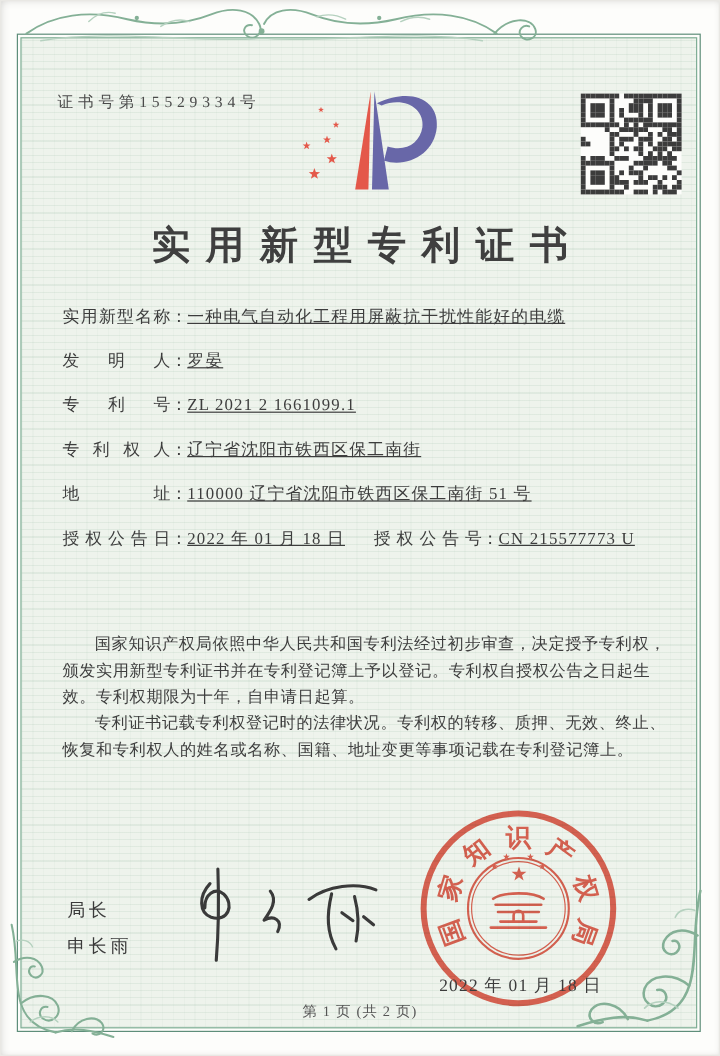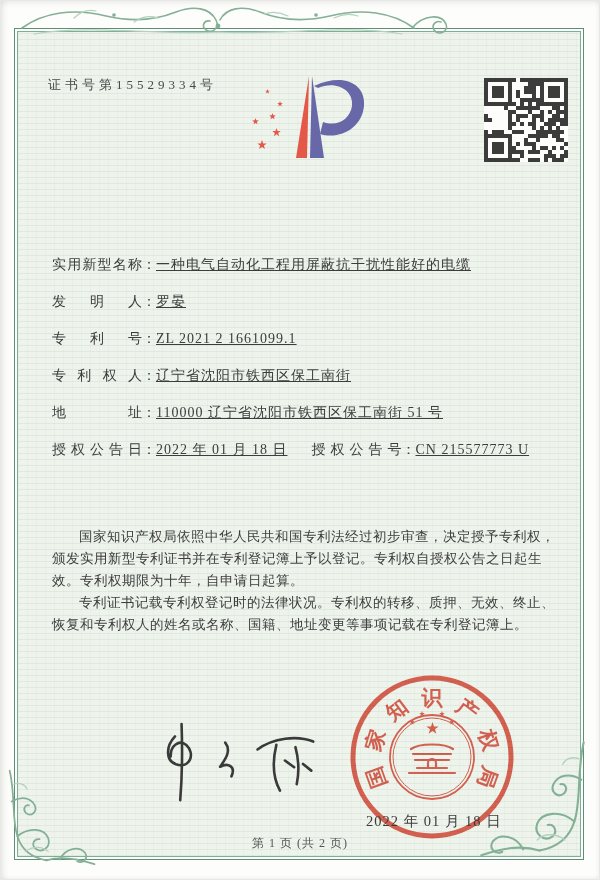--- a/index.html
+++ b/index.html
@@ -354,20 +354,21 @@
       <i style="left:32px;top:80px"></i>
       <i style="left:44px;top:80px"></i>
       <i style="left:48px;top:80px"></i>
       <i style="left:52px;top:80px"></i>
       <i style="left:60px;top:80px"></i>
       <i style="left:68px;top:80px"></i>
       <i style="left:72px;top:80px"></i>
       <i style="left:76px;top:80px"></i>
     </div>
 
+  <div class="title">实用新型专利证书</div>
 
   <div class="fields">
     <div class="frow">
       <span class="flabel">实用新型名称</span><span class="fcolon">：</span><span class="fvalue">一种电气自动化工程用屏蔽抗干扰性能好的电缆</span>
     </div>
     <div class="frow">
       <span class="flabel">发明人</span><span class="fcolon">：</span><span class="fvalue">罗晏</span>
     </div>
     <div class="frow">
       <span class="flabel">专利号</span><span class="fcolon">：</span><span class="fvalue">ZL 2021 2 1661099.1</span>
@@ -381,20 +382,24 @@
     <div class="frow">
       <span class="flabel">授权公告日</span><span class="fcolon">：</span><span class="fvalue">2022 年 01 月 18 日</span><span class="grant-second"><span class="flabel">授权公告号</span><span class="fcolon">：</span><span class="fvalue">CN 215577773 U</span></span>
     </div>
   </div>
 
   <div class="paras">
     <p>国家知识产权局依照中华人民共和国专利法经过初步审查，决定授予专利权，颁发实用新型专利证书并在专利登记簿上予以登记。专利权自授权公告之日起生效。专利权期限为十年，自申请日起算。</p>
     <p>专利证书记载专利权登记时的法律状况。专利权的转移、质押、无效、终止、恢复和专利权人的姓名或名称、国籍、地址变更等事项记载在专利登记簿上。</p>
   </div>
 
+  <div class="signer">
+    <div>局长</div>
+    <div>申长雨</div>
+  </div>
 
   <svg class="signature" viewBox="0 0 210 96">
     <path d="M38 18 C28 28 28 42 38 46 C52 51 58 36 49 27 C42 21 33 27 33 38"></path>
     <path d="M45 6 C45 30 44 56 41 82"></path>
     <path d="M88 26 C94 34 88 42 82 50 C90 46 98 50 93 60"></path>
     <path d="M120 34 C136 23 160 21 176 28"></path>
     <path d="M139 30 C134 48 134 62 141 76"></path>
     <path d="M158 33 C161 46 161 58 158 70"></path>
     <path d="M147 46 l9 7 M165 50 l8 7"></path>
   </svg>

